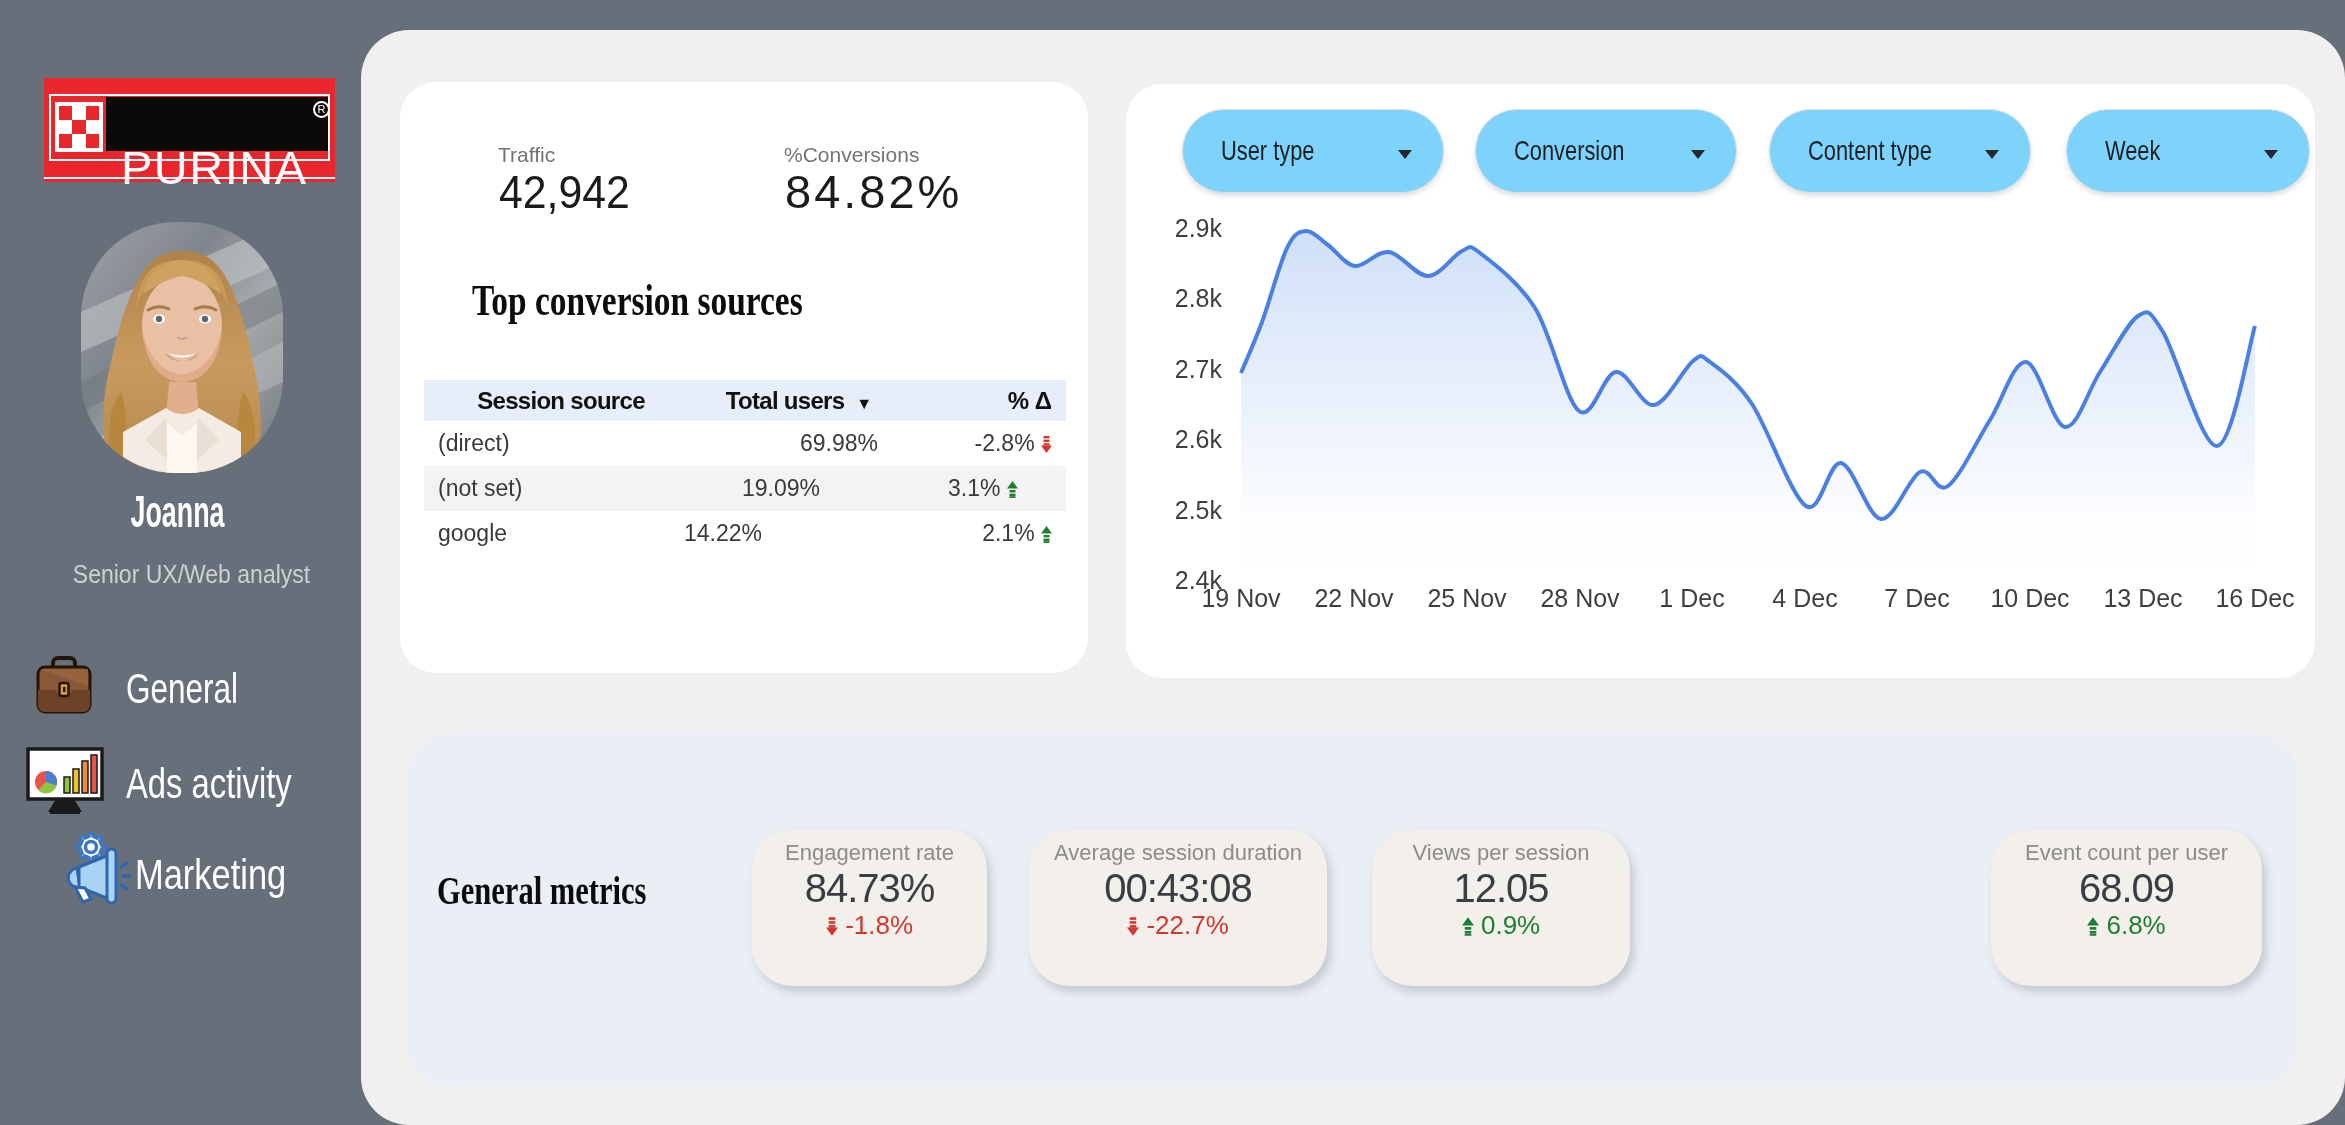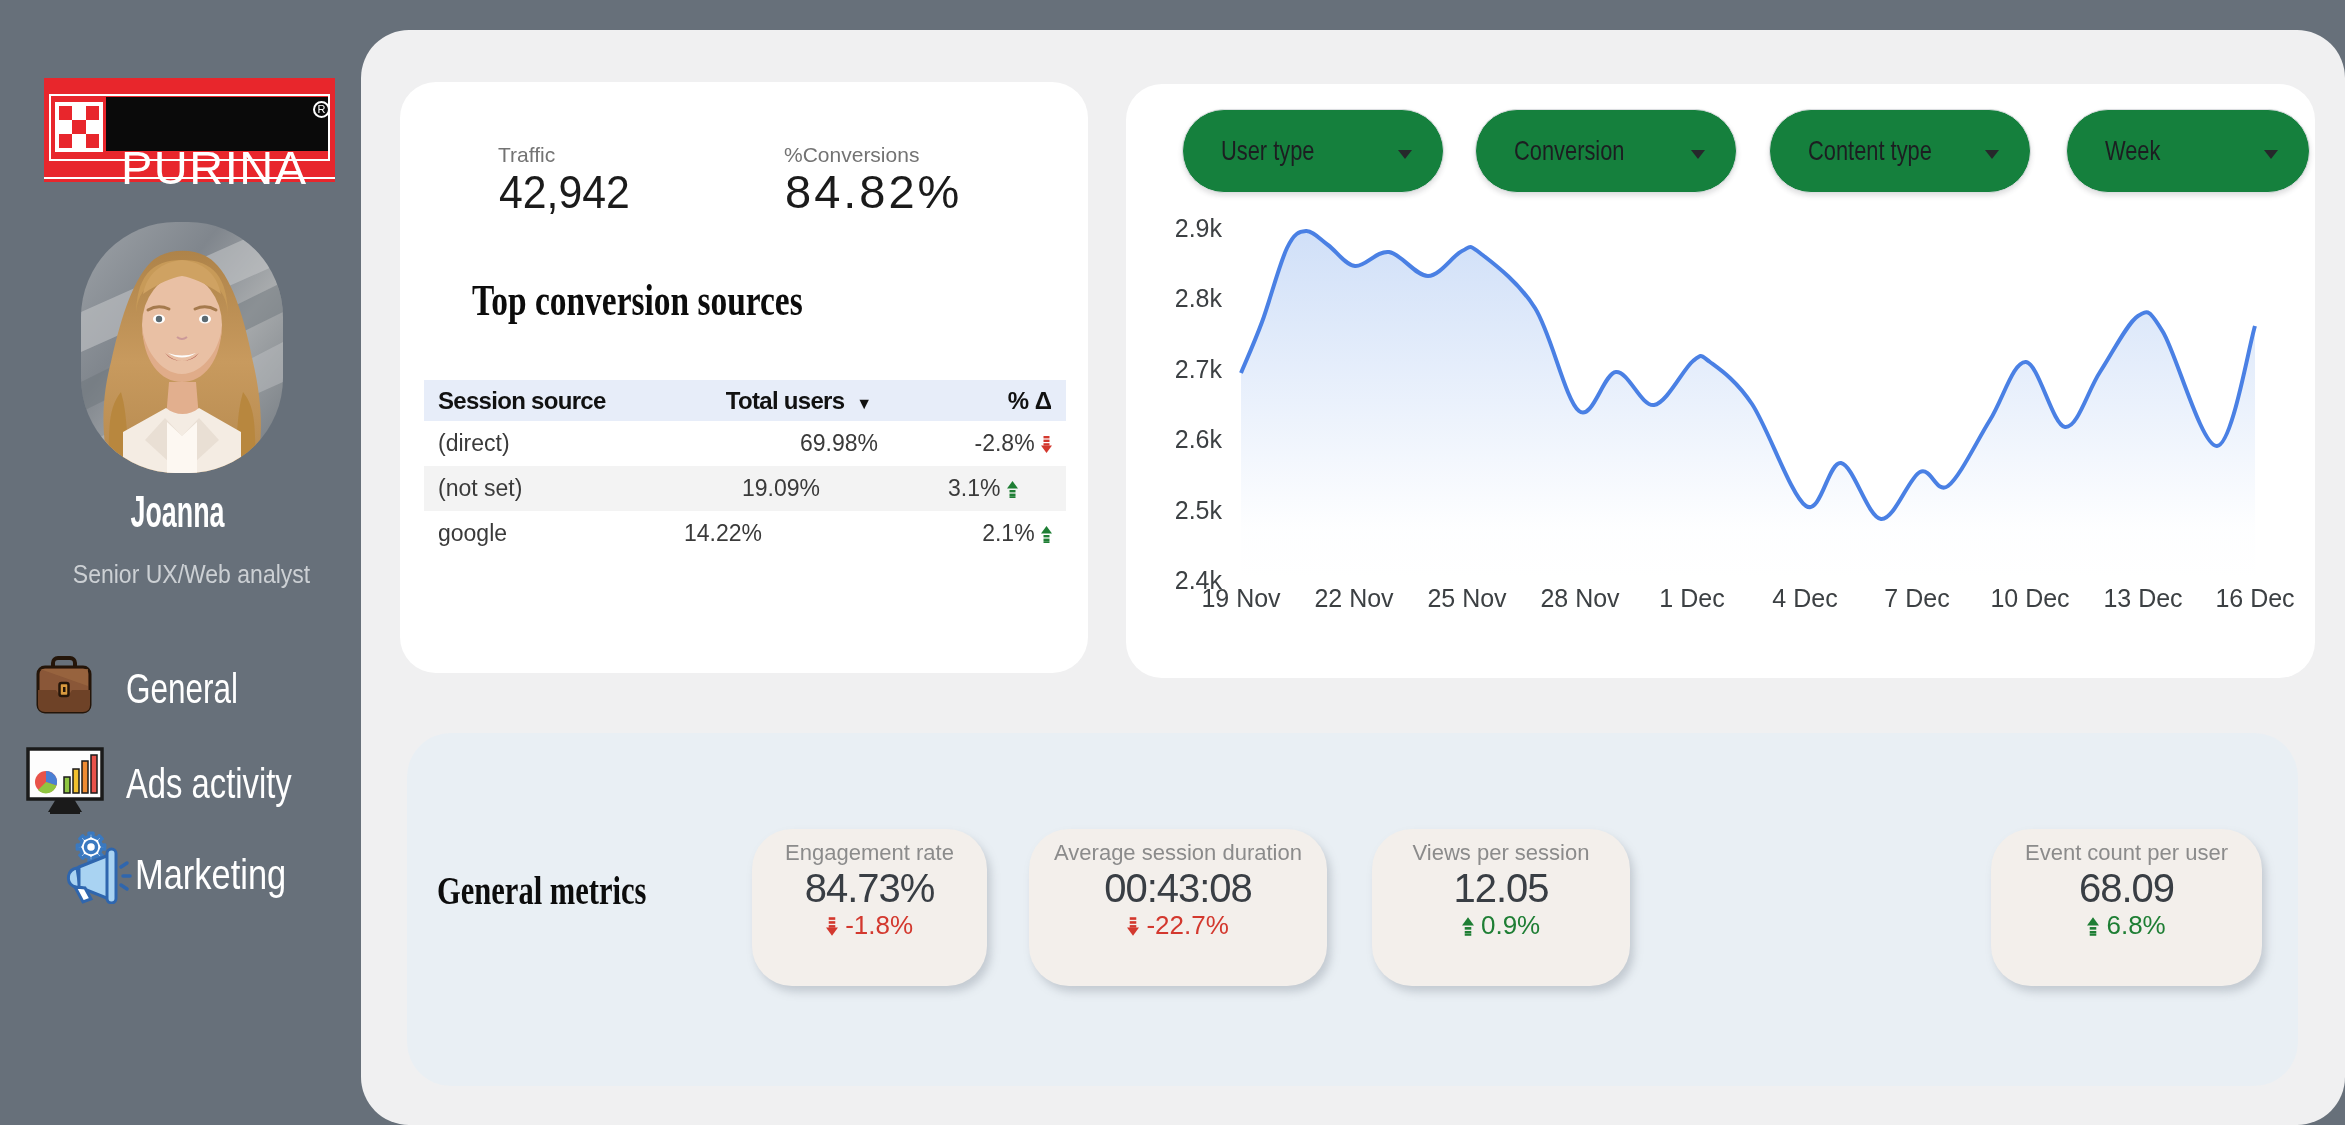--- a/index.html
+++ b/index.html
@@ -27,21 +27,21 @@
 .klabel { color:#737373; font-size:21px; }
 .kval { color:#1b1b1b; font-size:47px; line-height:1.1; }
 .tcs { position:absolute; left:72px; top:193px; font-family:"Liberation Serif", serif; font-weight:bold; font-size:44px; color:#0c0c0c; transform:scaleX(0.76); transform-origin:left top; }
 table.src { position:absolute; left:24px; top:298px; width:642px; border-collapse:collapse; font-size:23px; color:#3a3a3a; }
 table.src th { background:#e7edf9; font-weight:bold; color:#111; height:41px; font-size:24px; }
 table.src td { height:45px; }
 table.src tr.alt td { background:#f3f3f3; }
 .arr { display:inline-block; vertical-align:-2px; }
 
 .card2 { position:absolute; left:765px; top:54px; width:1189px; height:594px; background:#fff; border-radius:36px; }
-.pill { position:absolute; top:25px; height:84px; background:#15803d; border:1px solid #dcdee1; border-radius:42px; box-shadow:0 3px 5px rgba(60,64,67,0.16); font-size:29px; color:#1c1e21;text-align:right; }
+.pill { position:absolute; top:25px; height:84px; background:#7dd3fc; border:1px solid #dcdee1; border-radius:42px; box-shadow:0 3px 5px rgba(60,64,67,0.16); font-size:29px; color:#1c1e21;text-align:right; }
 .pill span { position:absolute; left:38px; top:25px; font-size:28px; transform:scaleX(0.78); transform-origin:left top; white-space:nowrap; }
 .pill .car { position:absolute; right:31px; top:40px; width:0; height:0; border-left:7px solid transparent; border-right:7px solid transparent; border-top:9px solid #26282b; }
 
 .mwrap { position:absolute; left:46px; top:703px; width:1891px; height:353px; background:#e9eff4; border-radius:44px; }
 .gmt { position:absolute; left:30px; top:133px; font-family:"Liberation Serif", serif; font-weight:bold; font-size:41px; color:#0c0c0c; transform:scaleX(0.745); transform-origin:left top; }
 .mcard { position:absolute; top:96px; height:157px; background:#f3efeb; border-radius:40px; box-shadow:4px 6px 8px rgba(125,135,145,0.35); text-align:center; }
 .mcard .l { color:#8b8b8b; font-size:22px; margin-top:11px; }
 .mcard .v { color:#393e44; font-size:40px; margin-top:2px; line-height:1.0; letter-spacing:-1px; }
 .mcard .d { font-size:26px; margin-top:2px; }
 .red { color:#d3382e; }
@@ -166,21 +166,21 @@
 
   <div class="card1">
     <div class="klabel" style="position:absolute; left:98px; top:61px;">Traffic</div>
     <div class="kval" style="position:absolute; left:99px; top:84px; transform:scaleX(0.91); transform-origin:left;">42,942</div>
     <div class="klabel" style="position:absolute; left:384px; top:61px;">%Conversions</div>
     <div class="kval" style="position:absolute; left:385px; top:84px; letter-spacing:3px;">84.82%</div>
     <div class="tcs">Top conversion sources</div>
     <table class="src">
       <tbody>
           <tr>
-            <th style="text-align:left; padding-left:14px; width:260px; letter-spacing:-0.7px;">Session source</th>
+            <th style="text-align:center; padding-left:14px; width:260px; letter-spacing:-0.7px;">Session source</th>
             <th style="width:230px; letter-spacing:-0.7px;">Total users &nbsp;<span style="font-size:16px; letter-spacing:0;">▼</span></th>
             <th style="text-align:right; padding-right:14px;">% Δ</th>
           </tr>
       <tr>
             <td style="padding-left:14px;">(direct)</td>
             <td style="text-align:right; padding-right:36px;">69.98%</td>
             <td style="text-align:right; padding-right:14px;">-2.8% <svg class="arr" width="11" height="17" viewBox="0 0 11 17">
                 <g fill="#d3382e">
                   <rect x="2.5" y="0" width="6" height="2.4"></rect>
                   <rect x="2.5" y="3.6" width="6" height="2.4"></rect>

